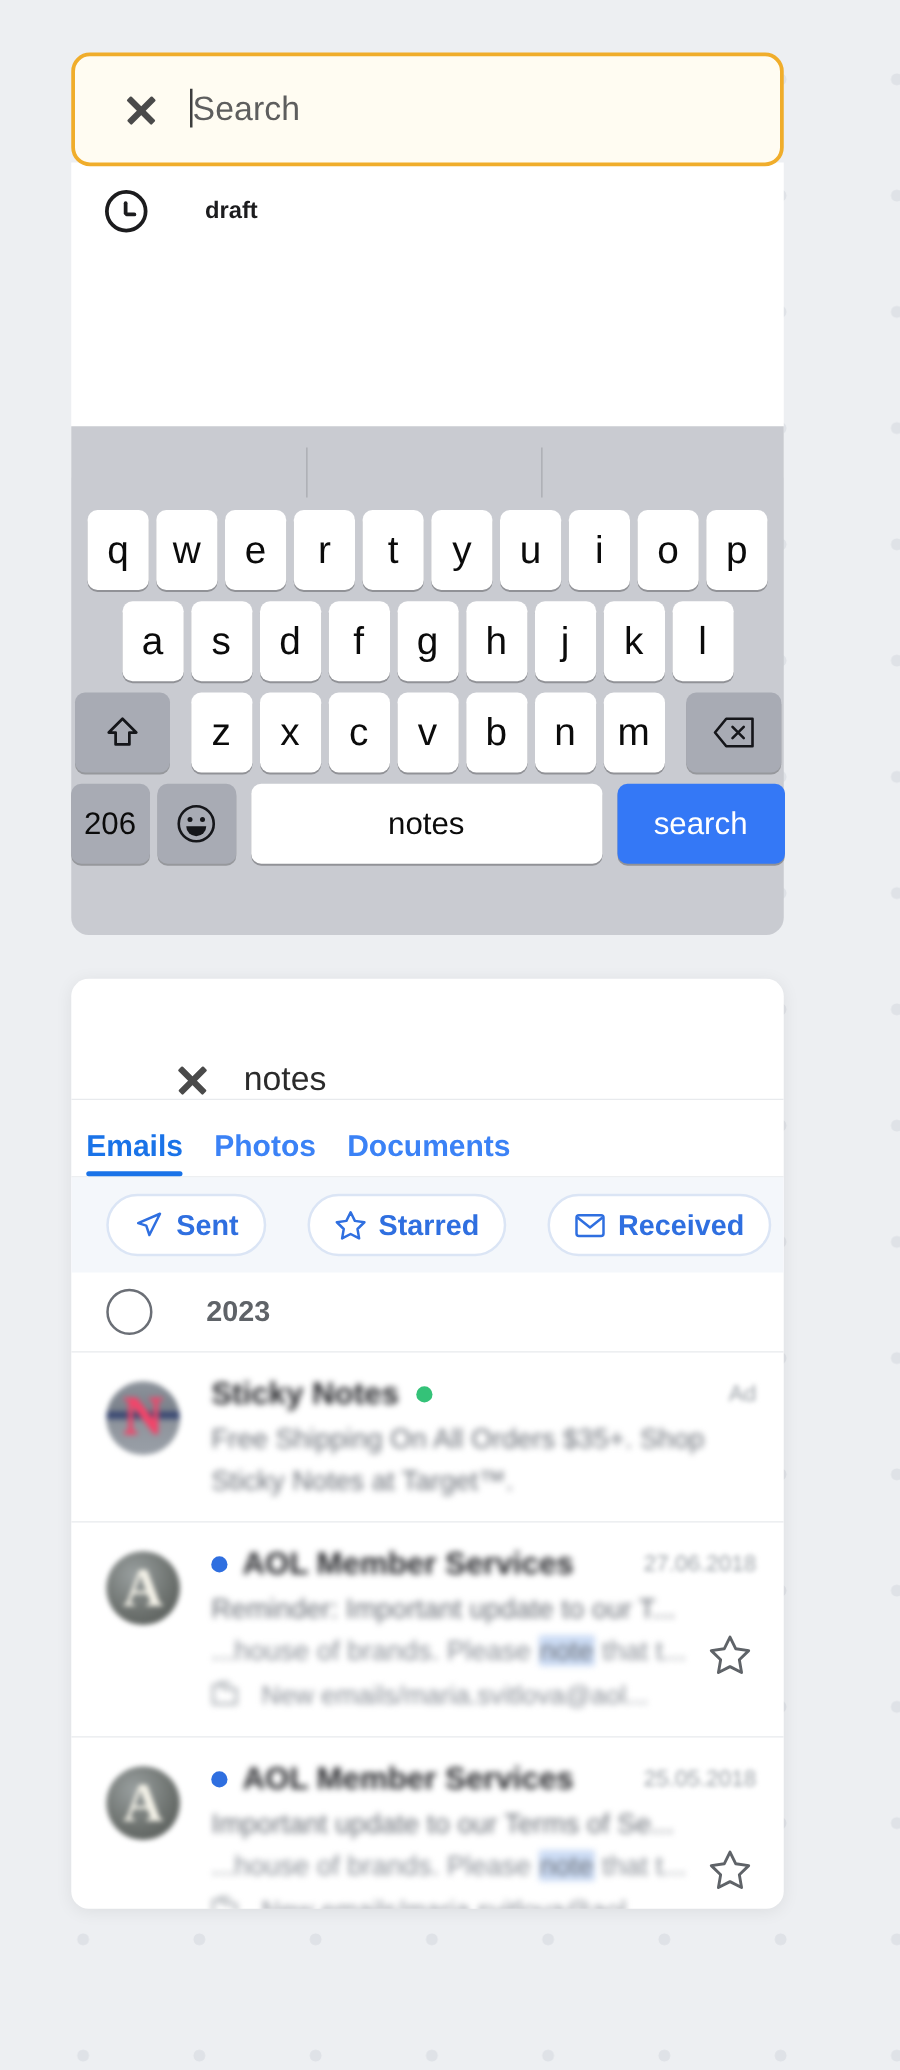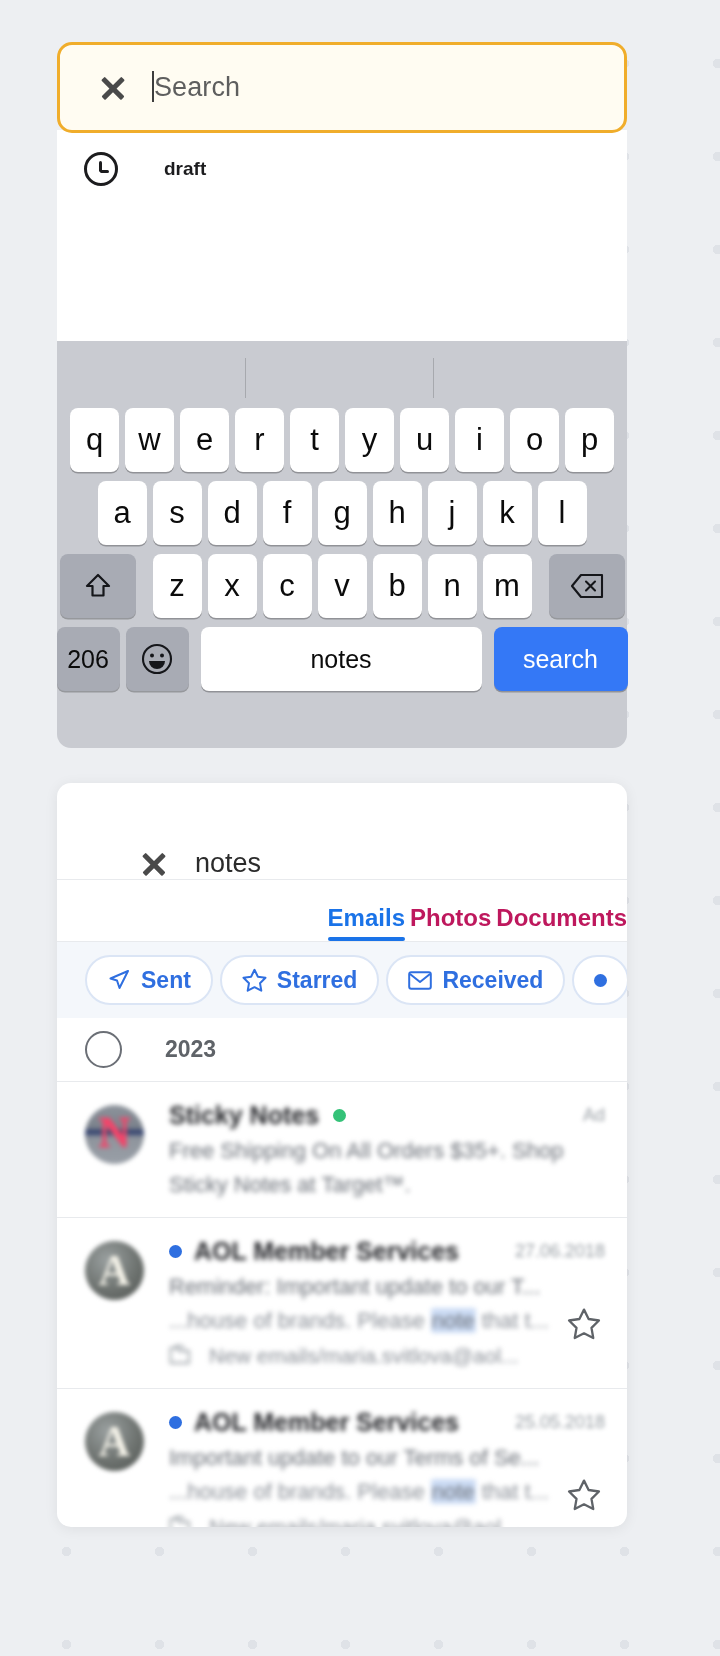--- a/index.html
+++ b/index.html
@@ -139,32 +139,32 @@
     overflow: hidden;
     box-shadow: 0 2px 14px rgba(0,0,0,0.07);
   }
   .res-search {
     height: 97px; display:flex; align-items:flex-end;
     border-bottom: 1px solid #e8eaed;
     padding-left: 44px;
   }
   .res-query { font-size: 27px; color: #2b2b2b; margin-left: 26px; }
 
-  .tabs { display:flex; align-items:flex-end; height: 62px; padding-left: 12px; gap: 5px;
-          border-bottom: 1px solid #e8eaed; justify-content: flex-end; }
-  .tab { font-size: 24px; font-weight: bold; color: #be185d; padding-bottom: 9px; position: relative; }
+  .tabs { display:flex; align-items:flex-end; height: 62px; padding-left: 12px; gap: 25px;
+          border-bottom: 1px solid #e8eaed; }
+  .tab { font-size: 24px; font-weight: bold; color: #3b82f6; padding-bottom: 9px; position: relative; }
   .tab.active { color: #1a73e8; }
   .tab.active:after {
     content:""; position:absolute; left: 0; right: 0; bottom: 0; height: 4px; background: #1a73e8;
     border-radius: 2px;
   }
 
   .chips {
     background: #f4f7fb; height: 76px; display:flex; align-items:center;
-    padding-left: 28px; gap: 7px; overflow: hidden;
+    padding-left: 28px; gap: 33px; overflow: hidden;
   }
   .chip {
     height: 50px; border: 2px solid #dbe5f5; border-radius: 26px; background: #ffffff;
     display:flex; align-items:center; gap: 10px; padding: 0 20px;
     color: #2f6fe0; font-size: 23px; font-weight: bold; white-space: nowrap; flex: none;
   }
   .chip svg { display:block; }
   .chip .dot { width: 13px; height: 13px; border-radius: 50%; background: #2f6fe0; flex:none; }
 
   .row-year {

